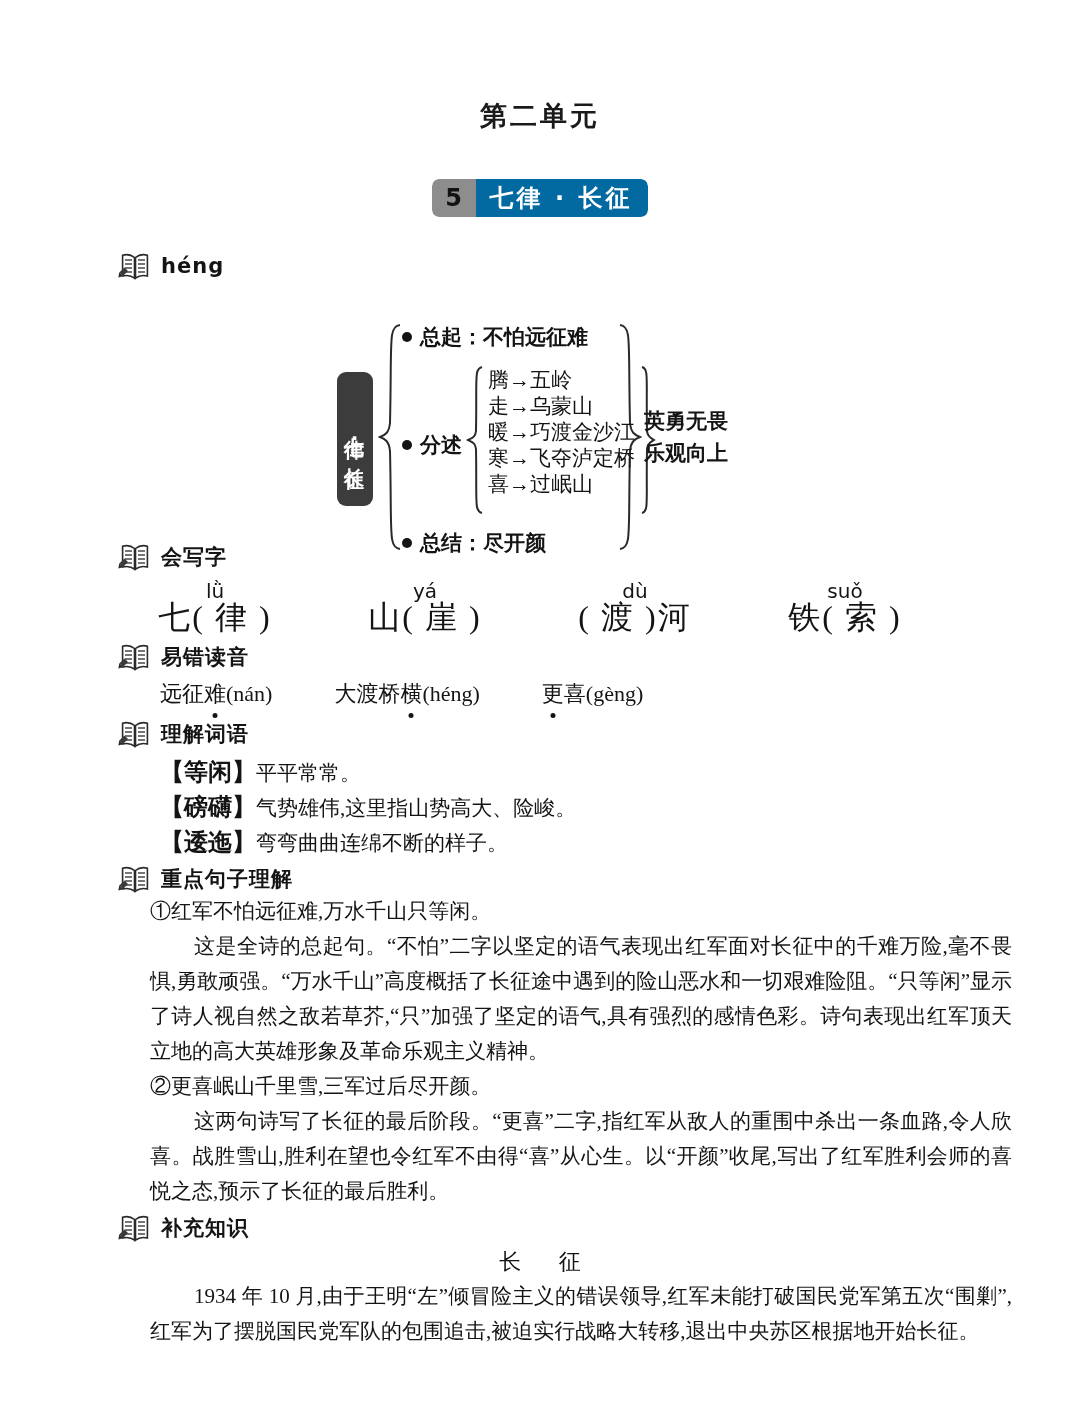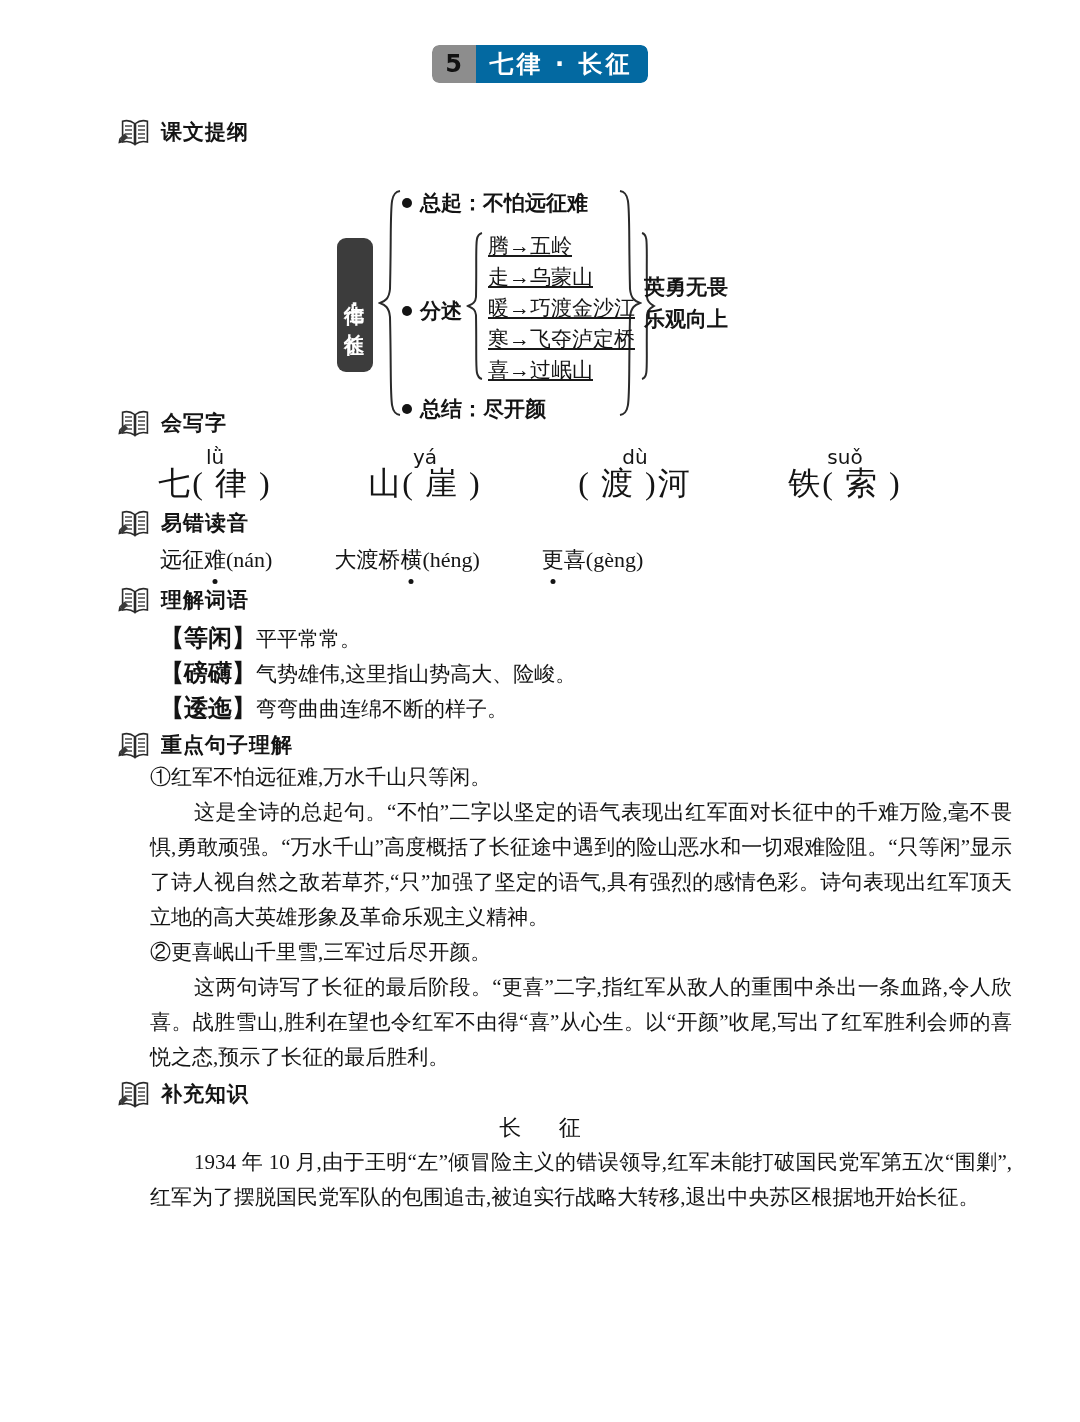--- a/index.html
+++ b/index.html
@@ -159,22 +159,20 @@
   }
   .r-top { left: 402px; top: 36px; }
   .r-mid { left: 402px; top: 144px; }
   .r-bot { left: 402px; top: 242px; justify-content: flex-end; }
   .sub-list {
     position: absolute;
     left: 488px;
     top: 80px;
     display: flex;
     flex-direction: column;
-    gap: 5px;
-    text-decoration: underline;
   }
   .sub-item {
     font-family: "Liberation Serif", "DejaVu Serif", serif;
     font-size: 21px;
     color: #141414;
     line-height: 26px;
     white-space: nowrap;
   }
   .concl {
     position: absolute;
@@ -294,20 +292,21 @@
   }
 
   .gap-s { height: 4px; }
   .gap-m { height: 10px; }
 </style>
 </head>
 <body>
 
 <div class="page">
 
+  <div class="unit-title">第二单元</div>
 
   <div class="badge-wrap">
     <div class="badge">
       <div class="badge-num">5</div>
       <div class="badge-title">七律 · 长征</div>
     </div>
   </div>
 
   <div style="height:34px"></div>
   <div class="sec-head">
@@ -318,21 +317,21 @@
       <line x1="7" y1="13" x2="14" y2="13" stroke="#2a2a2a" stroke-width="1.3"></line>
       <line x1="7" y1="17" x2="14" y2="17" stroke="#2a2a2a" stroke-width="1.3"></line>
       <line x1="7" y1="21" x2="14" y2="21" stroke="#2a2a2a" stroke-width="1.3"></line>
       <line x1="20" y1="9" x2="27" y2="9" stroke="#2a2a2a" stroke-width="1.3"></line>
       <line x1="20" y1="13" x2="27" y2="13" stroke="#2a2a2a" stroke-width="1.3"></line>
       <line x1="20" y1="17" x2="27" y2="17" stroke="#2a2a2a" stroke-width="1.3"></line>
       <line x1="20" y1="21" x2="27" y2="21" stroke="#2a2a2a" stroke-width="1.3"></line>
       <path d="M1.2 21.5 L6.5 16.5 L10 20 L4.8 25.2 Z" fill="#3a3a3a"></path>
       <path d="M1.2 21.5 L0.4 26.6 L4.8 25.2 Z" fill="#2a2a2a"></path>
     </svg>
-    <span class="sec-head-label">课文提纲</span>
+    <span class="sec-head-label">héng</span>
   </div>
 
   <div class="outline">
     <div class="vpill">七律·长征</div>
 
     <svg class="brace-outer" viewBox="0 0 24 228" preserveAspectRatio="none">
       <path d="M22 2 C10 4 14 16 12 100 C11 110 7 112 2 114 C7 116 11 118 12 128 C14 212 10 224 22 226" fill="none" stroke="#2a2a2a" stroke-width="2"></path>
     </svg>
 
     <svg class="brace-inner" viewBox="0 0 18 150" preserveAspectRatio="none">

